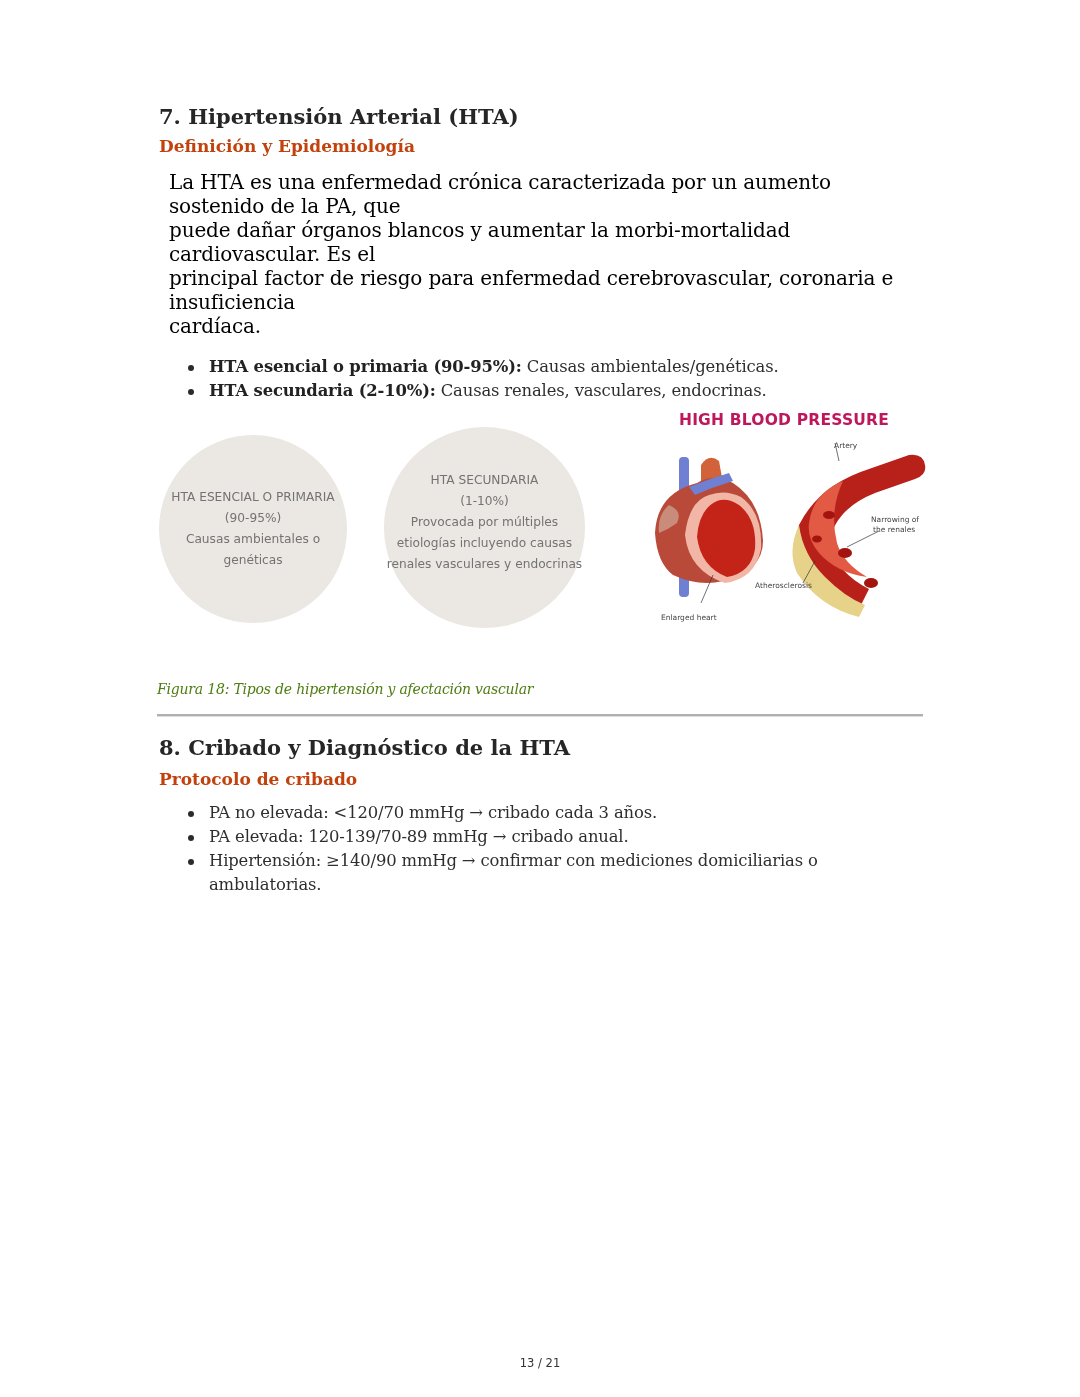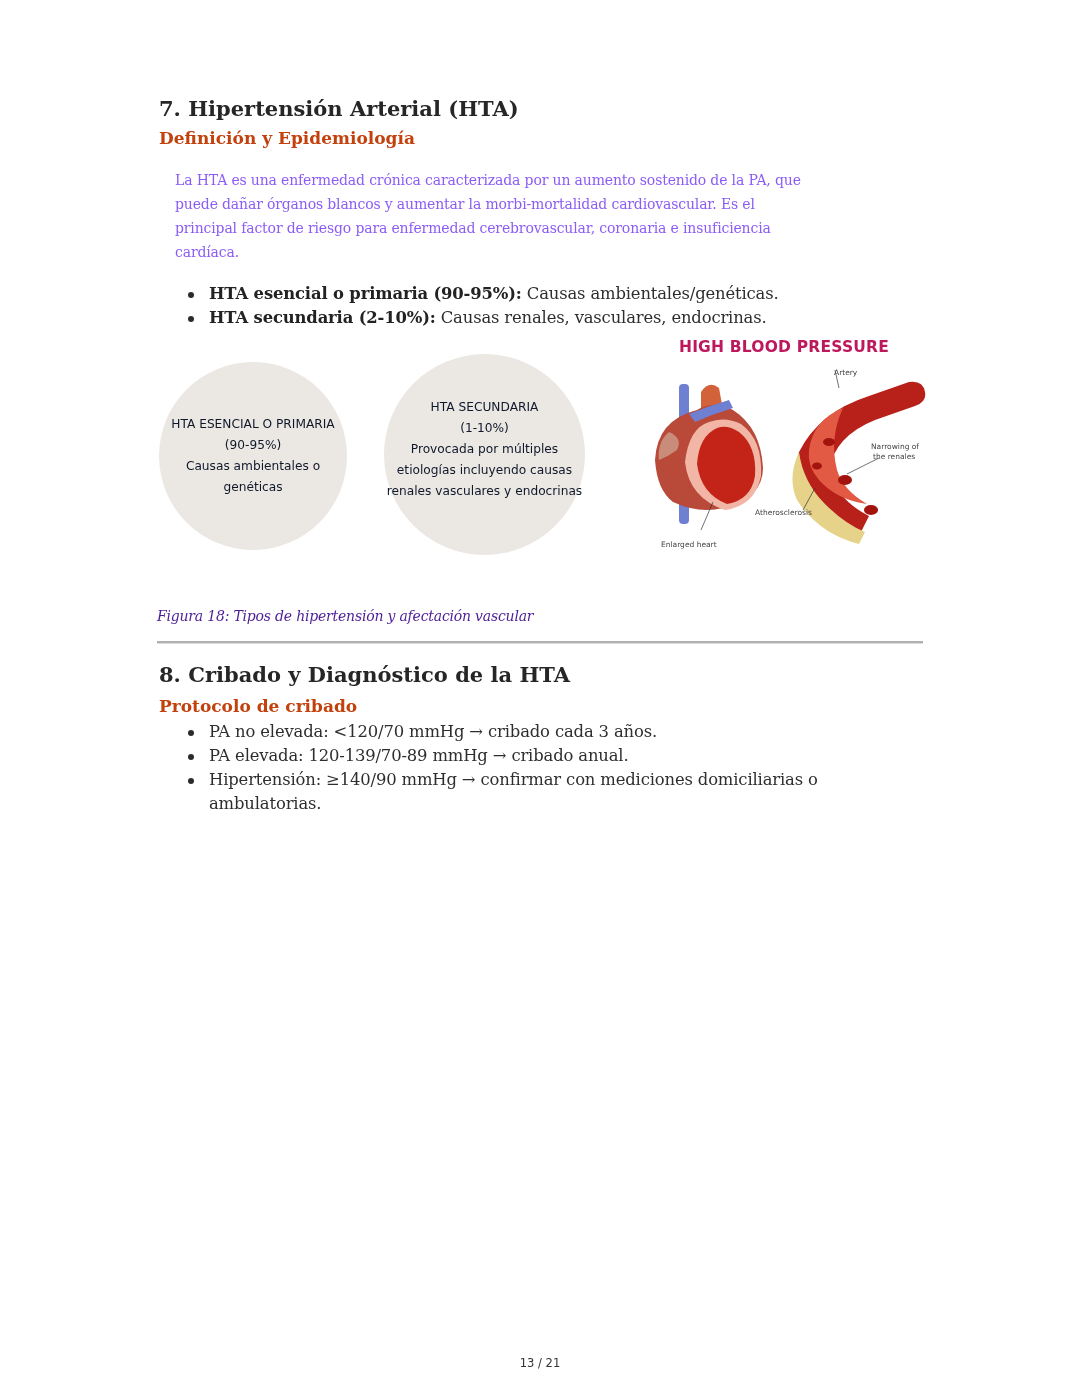--- a/index.html
+++ b/index.html
@@ -1,34 +1,34 @@
 <!DOCTYPE html>
 <html><head>
   <meta charset="utf-8">
   <style>
     html, body { margin: 0; padding: 0; background: #ffffff; }
     body { width: 1080px; height: 1397px; position: relative; overflow: hidden; color: #2b2b2b; font-family: "DejaVu Serif", serif; }
-    .page { position: absolute; left: 157px; top: 92px; width: 766px; }
+    .page { position: absolute; left: 157px; top: 100px; width: 766px; }
     h1 { font-family: "DejaVu Serif", serif; font-size: 21px; font-weight: bold; margin: 0 0 0 2px; line-height: 34px; color: #262626; }
     h2 { font-family: "DejaVu Serif", serif; font-size: 17px; font-weight: bold; margin: 0 0 0 2px; line-height: 24px; color: #c2410c; }
-    p.body { font-size: 14px; line-height: 24px; margin: 18px; color: #8b5cf6; letter-spacing: -0.15px; }
+    p.body { font-size: 20px; line-height: 24px; margin: 12px; color: #000000; letter-spacing: -0.15px; }
     ul { margin: 0; padding-left: 52px; list-style: none; }
     ul li { position: relative; font-size: 16.4px; line-height: 24px; color: #2e2e2e; letter-spacing: -0.15px; }
     ul li::before { content: ""; position: absolute; left: -21px; top: 10px; width: 6px; height: 6px; border-radius: 50%; background: #2b2b2b; }
     ul li b { color: #222; }
     .figure { position: relative; height: 262px; margin-top: 12px; }
-    .circle { position: absolute; border-radius: 50%; background: #ebe8e3; display: flex; align-items: center; justify-content: center; text-align: center; font-family: "DejaVu Sans", sans-serif; font-size: 12.2px; line-height: 21px; color: #0f172a; }
+    .circle { position: absolute; border-radius: 50%; background: #ebe8e3; display: flex; align-items: center; justify-content: center; text-align: center; font-family: "DejaVu Sans", sans-serif; font-size: 12.2px; line-height: 21px; color: #737373; }
     .circle .lines span { display: block; white-space: nowrap; }
     .c1 { left: 2px; top: 20px; width: 188px; height: 188px; }
     .c2 { left: 227px; top: 12px; width: 201px; height: 201px; }
     .hbp { position: absolute; left: 482px; top: -10px; width: 286px; height: 230px; }
     .hbp-title { position: absolute; left: 0; top: 6px; width: 290px; text-align: center; font-family: "DejaVu Sans", sans-serif; font-weight: bold; font-size: 15.5px; color: #be185d; letter-spacing: 0.2px; }
     .hbp svg { position: absolute; left: 0; top: 30px; }
     .hbp .lbl { position: absolute; font-family: "DejaVu Sans", sans-serif; font-size: 7.5px; color: #444; white-space: nowrap; }
-    .caption { font-style: italic; font-size: 14px; color: #4c1d95; margin-top: 2px; line-height: 20px; letter-spacing: -0.2px; }
+    .caption { font-style: italic; font-size: 14px; color: #4d7c0f; margin-top: 2px; line-height: 20px; letter-spacing: -0.2px; }
     .divider { height: 2px; background: #b0b0b0; margin-top: 15px; margin-bottom: 14px; border-bottom: 1px solid #dcdcdc; }
     .footer { position: absolute; left: 0; width: 1080px; top: 1356px; text-align: center; font-family: "DejaVu Sans", sans-serif; font-size: 11.5px; color: #333; }
   </style>
 </head>
 <body>
 
 <div class="page">
 
   <h1>7. Hipertensión Arterial (HTA)</h1>
   <h2>Definición y Epidemiología</h2>
@@ -96,21 +96,21 @@
     </div>
   </div>
 
   <div class="caption">Figura 18: Tipos de hipertensión y afectación vascular</div>
 
   <div class="divider"></div>
 
   <h1>8. Cribado y Diagnóstico de la HTA</h1>
   <h2 style="margin-top:2px;">Protocolo de cribado</h2>
 
-  <ul style="margin-top:2px;">
+  <ul style="margin-top:10px;">
     <li>PA no elevada: &lt;120/70 mmHg → cribado cada 3 años.</li>
     <li>PA elevada: 120-139/70-89 mmHg → cribado anual.</li>
     <li>Hipertensión: ≥140/90 mmHg → confirmar con mediciones domiciliarias o</li>
     <li class="cont">ambulatorias.</li>
   </ul>
 </div>
 
 <div class="footer">13 / 21</div>
 
 <style>

